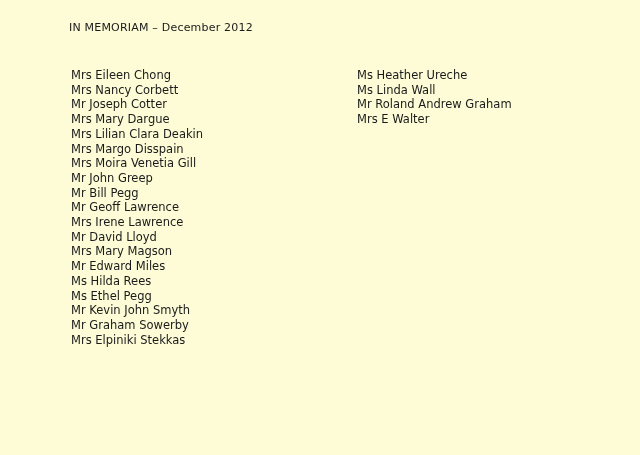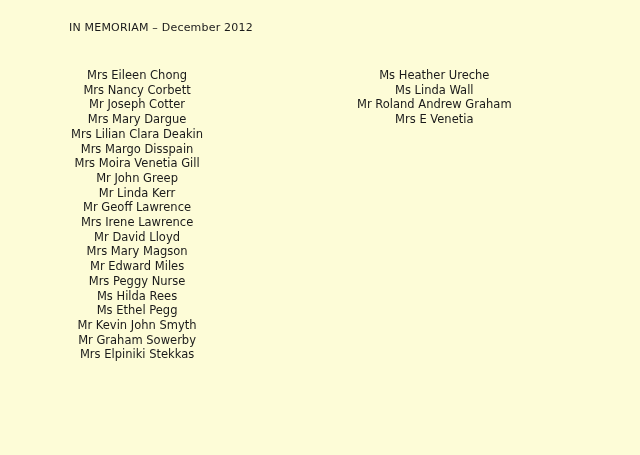--- a/index.html
+++ b/index.html
@@ -30,21 +30,20 @@
   }
   .columns {
     position: absolute;
     left: 0;
     top: 68px;
     width: 640px;
   }
   .column {
     position: absolute;
     top: 0;
-    text-align: center;
   }
   .column-left {
     left: 71px;
   }
   .column-right {
     left: 357px;
   }
   .name-entry {
     font-size: 11.5px;
     line-height: 14.7px;
@@ -62,36 +61,35 @@
 
     <div class="column column-left">
       <div class="name-entry">Mrs Eileen Chong</div>
       <div class="name-entry">Mrs Nancy Corbett</div>
       <div class="name-entry">Mr Joseph Cotter</div>
       <div class="name-entry">Mrs Mary Dargue</div>
       <div class="name-entry">Mrs Lilian Clara Deakin</div>
       <div class="name-entry">Mrs Margo Disspain</div>
       <div class="name-entry">Mrs Moira Venetia Gill</div>
       <div class="name-entry">Mr John Greep</div>
-      <div class="name-entry">Mr Linda Kerr</div>
+      <div class="name-entry">Mr Bill Pegg</div>
       <div class="name-entry">Mr Geoff Lawrence</div>
       <div class="name-entry">Mrs Irene Lawrence</div>
       <div class="name-entry">Mr David Lloyd</div>
       <div class="name-entry">Mrs Mary Magson</div>
       <div class="name-entry">Mr Edward Miles</div>
-      <div class="name-entry">Mrs Peggy Nurse</div>
       <div class="name-entry">Ms Hilda Rees</div>
       <div class="name-entry">Ms Ethel Pegg</div>
       <div class="name-entry">Mr Kevin John Smyth</div>
       <div class="name-entry">Mr Graham Sowerby</div>
       <div class="name-entry">Mrs Elpiniki Stekkas</div>
     </div>
 
     <div class="column column-right">
       <div class="name-entry">Ms Heather Ureche</div>
       <div class="name-entry">Ms Linda Wall</div>
       <div class="name-entry">Mr Roland Andrew Graham</div>
-      <div class="name-entry">Mrs E Venetia</div>
+      <div class="name-entry">Mrs E Walter</div>
     </div>
 
   </div>
 
 </div>
 
 </body></html>

